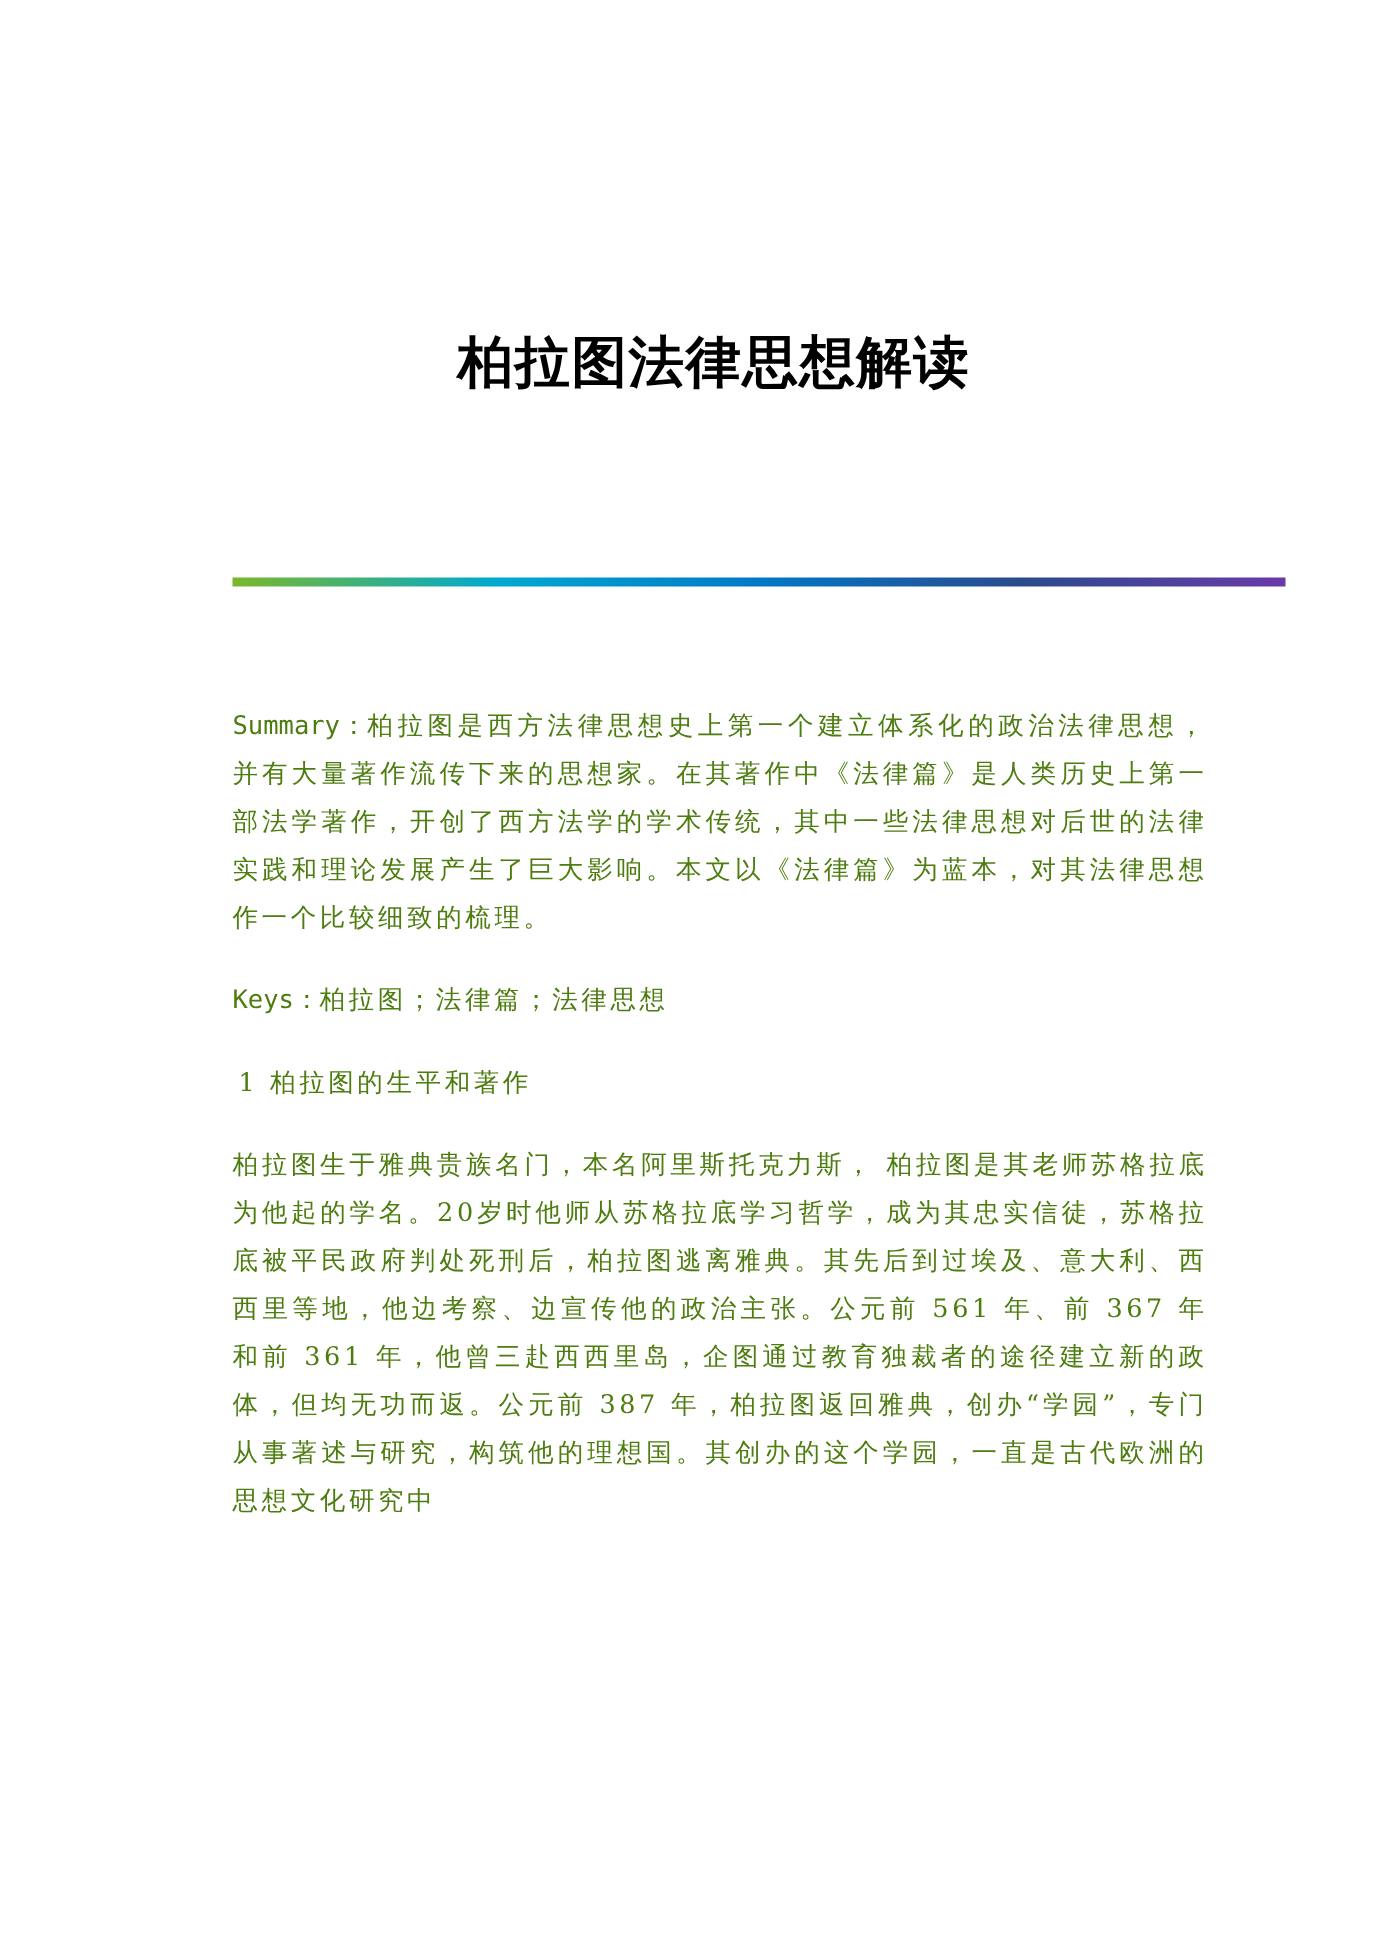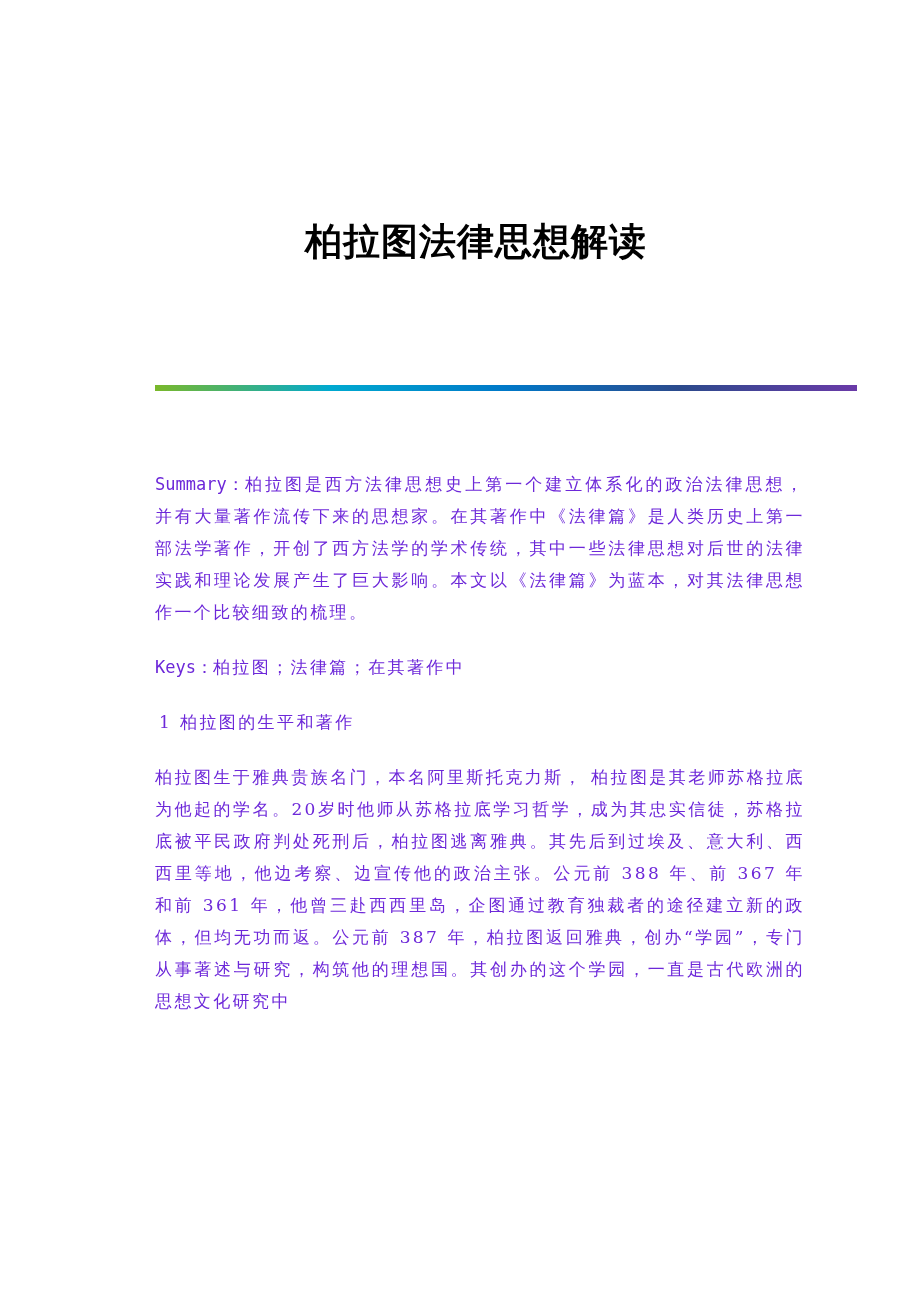--- a/index.html
+++ b/index.html
@@ -41,21 +41,21 @@
       width: 702px;
       height: 6px;
     }
     .content {
       position: absolute;
       left: 139px;
       top: 468px;
       width: 650px;
       font-size: 17px;
       line-height: 32px;
-      color: #6d28d9;
+      color: #4d7c0f;
     }
     .para {
       margin: 0 0 23px 0;
       text-align: justify;
       letter-spacing: 2.4px;
     }
     .para .label {
       font-family: "DejaVu Sans Mono", "Liberation Mono", monospace;
       letter-spacing: 0;
     }
@@ -69,20 +69,20 @@
 
 <div class="page">
 
   <div class="title">柏拉图法律思想解读</div>
 
   <div class="rule" id="divider" style="background: linear-gradient(to right, rgb(122, 184, 42), rgb(0, 169, 208), rgb(0, 120, 200), rgb(44, 74, 140), rgb(106, 58, 168));"></div>
 
   <div class="content">
     <p class="para"><span class="label">Summary：</span><span>柏拉图是西方法律思想史上第一个建立体系化的政治法律思想，并有大量著作流传下来的思想家。在其著作中《法律篇》是人类历史上第一部法学著作，开创了西方法学的学术传统，其中一些法律思想对后世的法律实践和理论发展产生了巨大影响。本文以《法律篇》为蓝本，对其法律思想作一个比较细致的梳理。</span></p>
 
-    <p class="para"><span class="label">Keys：</span><span>柏拉图；法律篇；在其著作中</span></p>
+    <p class="para"><span class="label">Keys：</span><span>柏拉图；法律篇；法律思想</span></p>
 
     <p class="heading">1 柏拉图的生平和著作</p>
 
-    <p class="para">柏拉图生于雅典贵族名门，本名阿里斯托克力斯， 柏拉图是其老师苏格拉底为他起的学名。20岁时他师从苏格拉底学习哲学，成为其忠实信徒，苏格拉底被平民政府判处死刑后，柏拉图逃离雅典。其先后到过埃及、意大利、西西里等地，他边考察、边宣传他的政治主张。公元前 388 年、前 367 年和前 361 年，他曾三赴西西里岛，企图通过教育独裁者的途径建立新的政体，但均无功而返。公元前 387 年，柏拉图返回雅典，创办“学园”，专门从事著述与研究，构筑他的理想国。其创办的这个学园，一直是古代欧洲的思想文化研究中</p>
+    <p class="para">柏拉图生于雅典贵族名门，本名阿里斯托克力斯， 柏拉图是其老师苏格拉底为他起的学名。20岁时他师从苏格拉底学习哲学，成为其忠实信徒，苏格拉底被平民政府判处死刑后，柏拉图逃离雅典。其先后到过埃及、意大利、西西里等地，他边考察、边宣传他的政治主张。公元前 561 年、前 367 年和前 361 年，他曾三赴西西里岛，企图通过教育独裁者的途径建立新的政体，但均无功而返。公元前 387 年，柏拉图返回雅典，创办“学园”，专门从事著述与研究，构筑他的理想国。其创办的这个学园，一直是古代欧洲的思想文化研究中</p>
   </div>
 
 </div>
 
 </body></html>

